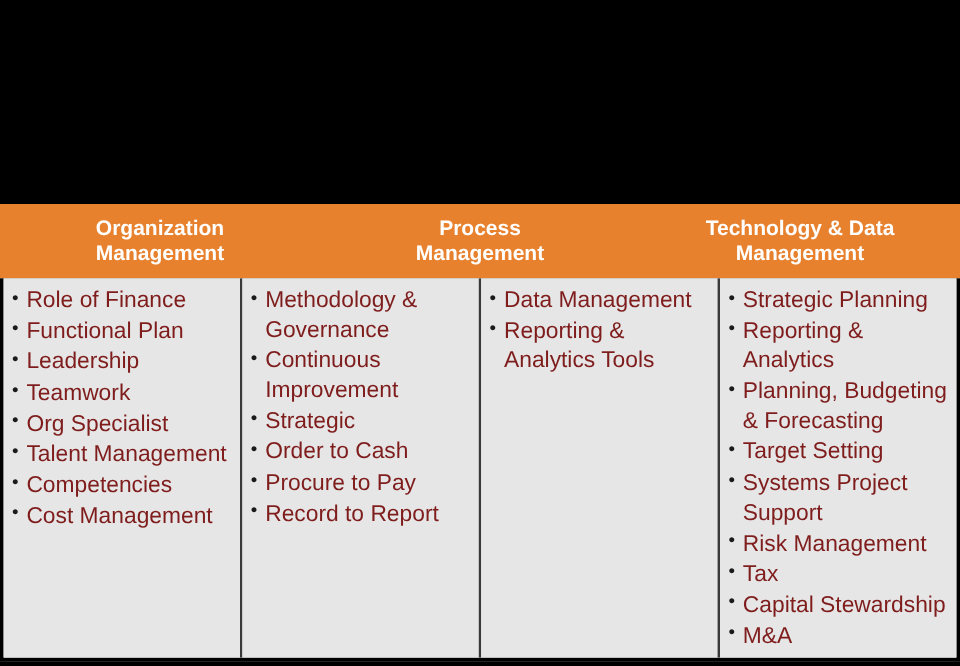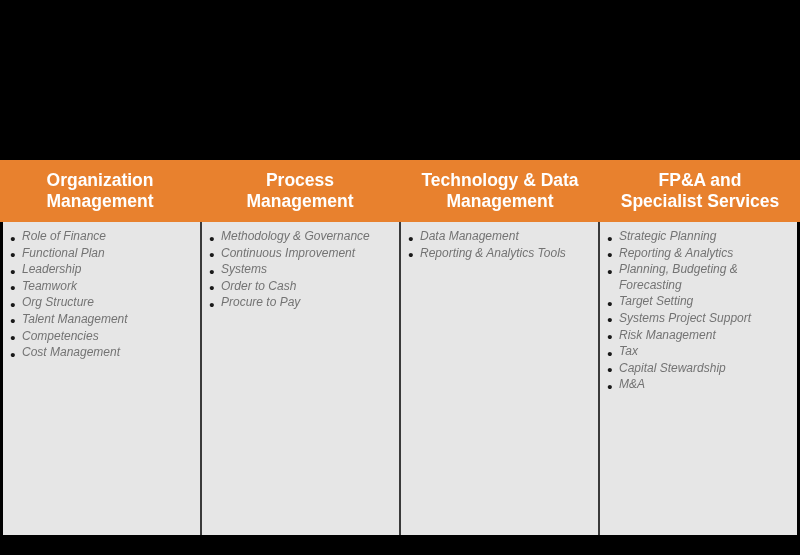--- a/index.html
+++ b/index.html
@@ -18,21 +18,21 @@
     position: relative;
     width: 800px;
     height: 555px;
     background: #000000;
   }
 
   
   #framework-table {
     position: absolute;
     left: 0px;
-    top: 160px;
+    top: 170px;
     width: 800px;
     height: 378px;
     display: flex;
     flex-direction: column;
   }
 
   .header-row {
     display: flex;
     width: 100%;
     height: 62px;
@@ -85,25 +85,24 @@
   ul.item-list {
     list-style: none;
     margin: 0;
     padding: 0;
   }
 
   ul.item-list li {
     position: relative;
     padding-left: 13px;
     margin: 0 0 1px 0;
-    color: #737373;
-    font-size: 12px;
+    color: #7f1d1d;
+    font-size: 19px;
     line-height: 1.30;
     font-weight: normal;
-    font-style: italic;
   }
 
   ul.item-list li::before {
     content: "\2022";
     position: absolute;
     left: 1px;
     top: -0.5px;
     font-size: 15.5px;
     line-height: 1.30;
     color: #1a1a1a;
@@ -126,49 +125,46 @@
       <div class="header-cell">
         <span class="hl">Process</span>
         <span class="hl">Management</span>
       </div>
 
       <div class="header-cell">
         <span class="hl">Technology &amp; Data</span>
         <span class="hl">Management</span>
       </div>
 
-      <div class="header-cell">
-        <span class="hl">FP&amp;A and</span>
-        <span class="hl">Specialist Services</span>
-      </div>
 
     </div>
 
     <div class="body-row">
 
       <div class="body-cell">
         <ul class="item-list">
             <li>Role of Finance</li>
             <li>Functional Plan</li>
             <li>Leadership</li>
             <li>Teamwork</li>
-            <li>Org Structure</li>
+            <li>Org Specialist</li>
             <li>Talent Management</li>
             <li>Competencies</li>
             <li>Cost Management</li>
           </ul>
       </div>
 
       <div class="body-cell">
         <ul class="item-list">
             <li>Methodology &amp; Governance</li>
             <li>Continuous Improvement</li>
-            <li>Systems</li>
+            <li>Strategic</li>
             <li>Order to Cash</li>
             <li>Procure to Pay</li>
+            <li>Record to Report</li>
           </ul>
       </div>
 
       <div class="body-cell">
         <ul class="item-list">
             <li>Data Management</li>
             <li>Reporting &amp; Analytics Tools</li>
           </ul>
       </div>
 

